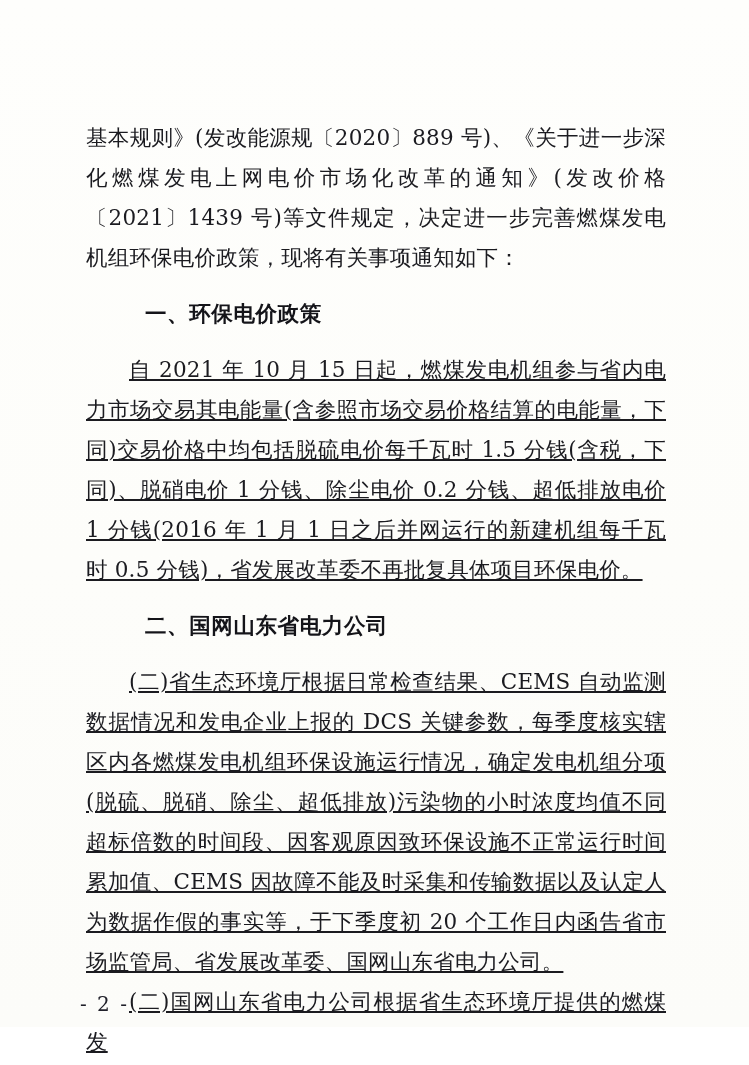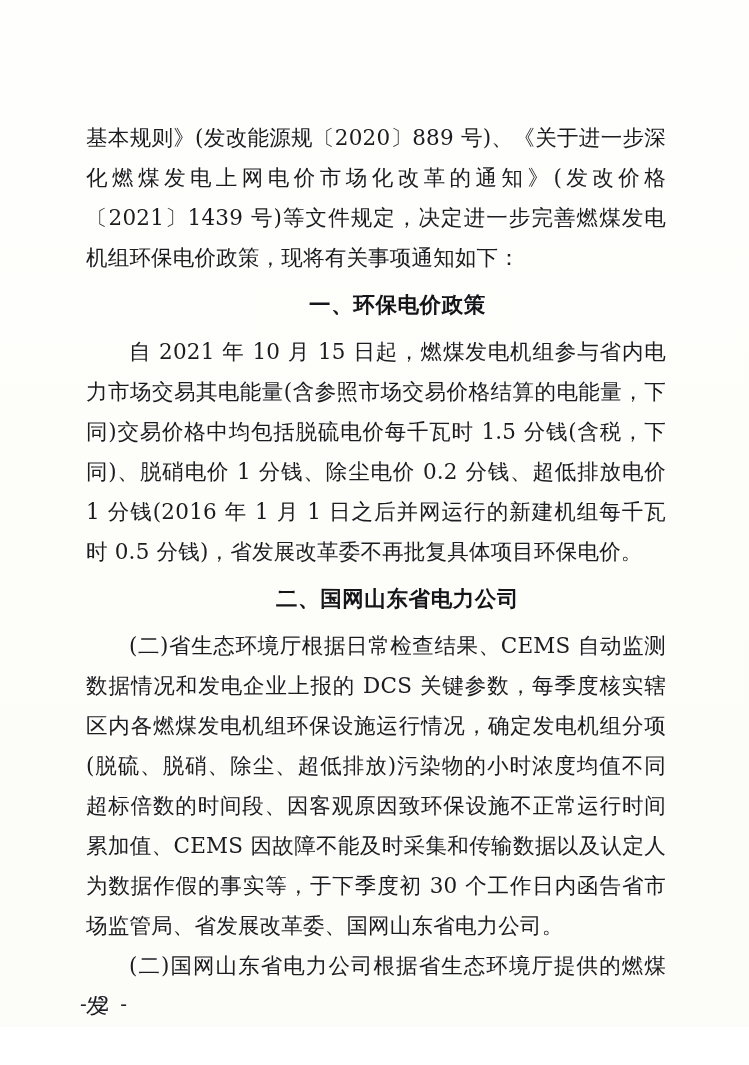--- a/index.html
+++ b/index.html
@@ -39,30 +39,30 @@
     line-height: 40px;
     color: #1b1b20;
     text-align: justify;
     text-justify: inter-ideograph;
     letter-spacing: 0.2px;
     margin: 0 0 0 0;
     font-family: "DejaVu Serif", "Liberation Serif", serif;
   }
   .para.indent {
     text-indent: 2em;
+    text-decoration: underline;
   }
   .heading {
     font-size: 21.5px;
     line-height: 40px;
     color: #141419;
     font-weight: bold;
     text-indent: 2em;
     letter-spacing: 0.6px;
-    margin: 7px;
-    text-align: center;
+    margin: 16px;
   }
   .footer {
     position: absolute;
     left: 0;
     top: 992px;
     width: 749px;
     text-align: left;
   }
   .page-number {
     display: inline-block;
@@ -83,21 +83,21 @@
 
     <p class="para">基本规则》(发改能源规〔2020〕889 号)、《关于进一步深化燃煤发电上网电价市场化改革的通知》(发改价格〔2021〕1439 号)等文件规定，决定进一步完善燃煤发电机组环保电价政策，现将有关事项通知如下：</p>
 
     <h2 class="heading">一、环保电价政策</h2>
 
     <p class="para indent">自 2021 年 10 月 15 日起，燃煤发电机组参与省内电力市场交易其电能量(含参照市场交易价格结算的电能量，下同)交易价格中均包括脱硫电价每千瓦时 1.5 分钱(含税，下同)、脱硝电价 1 分钱、除尘电价 0.2 分钱、超低排放电价 1 分钱(2016 年 1 月 1 日之后并网运行的新建机组每千瓦时 0.5 分钱)，省发展改革委不再批复具体项目环保电价。</p>
 
     <h2 class="heading">二、国网山东省电力公司</h2>
 
 
-    <p class="para indent">(二)省生态环境厅根据日常检查结果、CEMS 自动监测数据情况和发电企业上报的 DCS 关键参数，每季度核实辖区内各燃煤发电机组环保设施运行情况，确定发电机组分项(脱硫、脱硝、除尘、超低排放)污染物的小时浓度均值不同超标倍数的时间段、因客观原因致环保设施不正常运行时间累加值、CEMS 因故障不能及时采集和传输数据以及认定人为数据作假的事实等，于下季度初 30 个工作日内函告省市场监管局、省发展改革委、国网山东省电力公司。</p>
+    <p class="para indent">(二)省生态环境厅根据日常检查结果、CEMS 自动监测数据情况和发电企业上报的 DCS 关键参数，每季度核实辖区内各燃煤发电机组环保设施运行情况，确定发电机组分项(脱硫、脱硝、除尘、超低排放)污染物的小时浓度均值不同超标倍数的时间段、因客观原因致环保设施不正常运行时间累加值、CEMS 因故障不能及时采集和传输数据以及认定人为数据作假的事实等，于下季度初 20 个工作日内函告省市场监管局、省发展改革委、国网山东省电力公司。</p>
 
     <p class="para indent">(二)国网山东省电力公司根据省生态环境厅提供的燃煤发</p>
 
   </div>
 
   <div class="footer">
     <span class="page-number">- 2 -</span>
   </div>
 </div>
 

